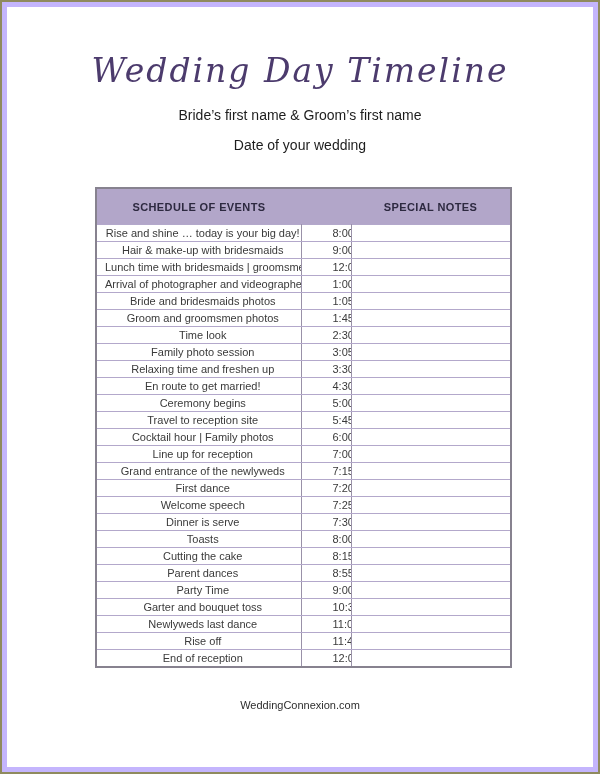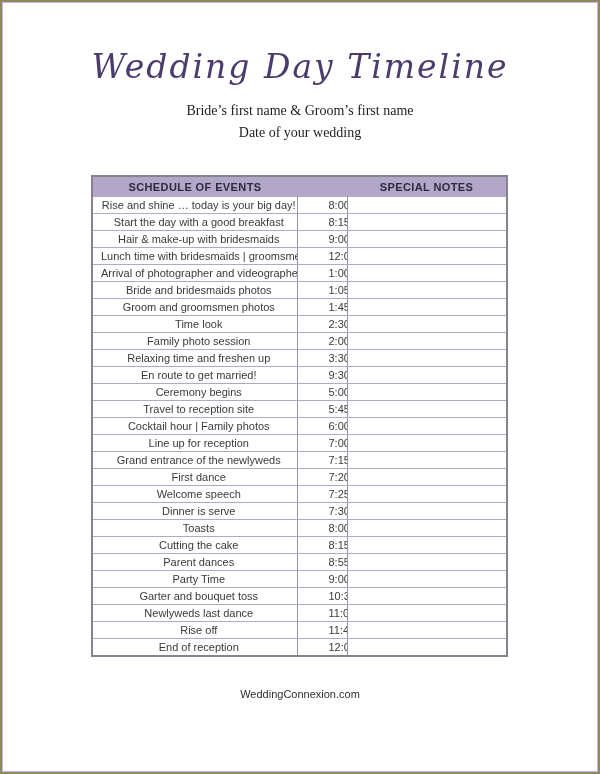--- a/index.html
+++ b/index.html
@@ -10,61 +10,60 @@
     background: #ffffff;
     border: 2px solid #8f8a5e;          
     position: relative;
     font-family: "Liberation Sans", sans-serif;
     overflow: hidden;
   }
   .page-inner {
     box-sizing: border-box;
     width: 100%;
     height: 100%;
-    border: 1px solid #c4b5fd;          
+    border: 5px solid #c4b5fd;          
     padding-top: 44px;
   }
   .doc-title {
     text-align: center;
     font-family: "DejaVu Serif", serif;
     font-style: italic;
     font-size: 33px;
     font-weight: 500;
     letter-spacing: 2px;
     color: #4c3b6d;
     margin: 0 0 14px 0;
   }
   .subtitle {
     text-align: center;
     font-size: 14px;
     color: #1d1d1d;
     line-height: 22px;
-    margin: 0;
-    font-family: Liberation Serif, serif;
+    margin: 8px;
   }
   table.schedule {
     border-collapse: collapse;
     table-layout: fixed;
     width: 415px;
     margin: 31px 0 0 88px;
     border: 2px solid #87828f;
   }
   col.c-event { width: 205px; }
   col.c-time  { width: 50px;  }
   col.c-notes { width: 160px; }
   th {
     background: #b2a6c9;
     border: none;
     height: 19px;
     font-size: 11px;
     font-weight: bold;
     letter-spacing: 0.4px;
     color: #2d2940;
     text-align: center;
-    padding: 0;
+    padding: 8px;
   }
   td {
     height: 16px;
     line-height: 16px;
     font-size: 11px;
     color: #3a3a3a;
     padding: 0;
     border-top: 1px solid #b3a8cb;
     border-bottom: 1px solid #b3a8cb;
     border-left: 1px solid #9991a8;
@@ -107,25 +106,20 @@
           <th>SPECIAL NOTES</th>
         </tr>
       </thead>
       <tbody>
           <tr>
     <td class="event">Rise and shine … today is your big day!</td>
     <td class="time">8:00</td>
     <td class="notes"></td>
   </tr>
           <tr>
-    <td class="event">Start the day with a good breakfast</td>
-    <td class="time">8:15</td>
-    <td class="notes"></td>
-  </tr>
-          <tr>
     <td class="event">Hair &amp; make-up with bridesmaids</td>
     <td class="time">9:00</td>
     <td class="notes"></td>
   </tr>
           <tr>
     <td class="event">Lunch time with bridesmaids | groomsmen</td>
     <td class="time">12:00</td>
     <td class="notes"></td>
   </tr>
           <tr>
@@ -143,31 +137,31 @@
     <td class="time">1:45</td>
     <td class="notes"></td>
   </tr>
           <tr>
     <td class="event">Time look</td>
     <td class="time">2:30</td>
     <td class="notes"></td>
   </tr>
           <tr>
     <td class="event">Family photo session</td>
-    <td class="time">2:00</td>
+    <td class="time">3:05</td>
     <td class="notes"></td>
   </tr>
           <tr>
     <td class="event">Relaxing time and freshen up</td>
     <td class="time">3:30</td>
     <td class="notes"></td>
   </tr>
           <tr>
     <td class="event">En route to get married!</td>
-    <td class="time">9:30</td>
+    <td class="time">4:30</td>
     <td class="notes"></td>
   </tr>
           <tr>
     <td class="event">Ceremony begins</td>
     <td class="time">5:00</td>
     <td class="notes"></td>
   </tr>
           <tr>
     <td class="event">Travel to reception site</td>
     <td class="time">5:45</td>

